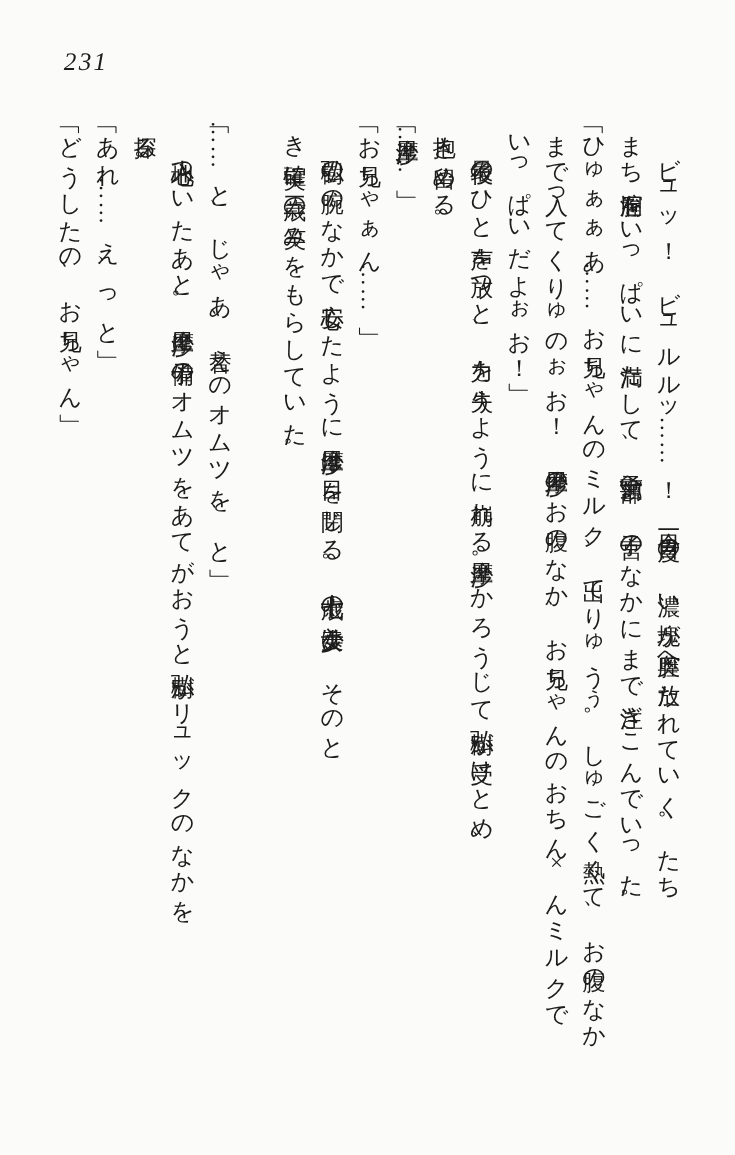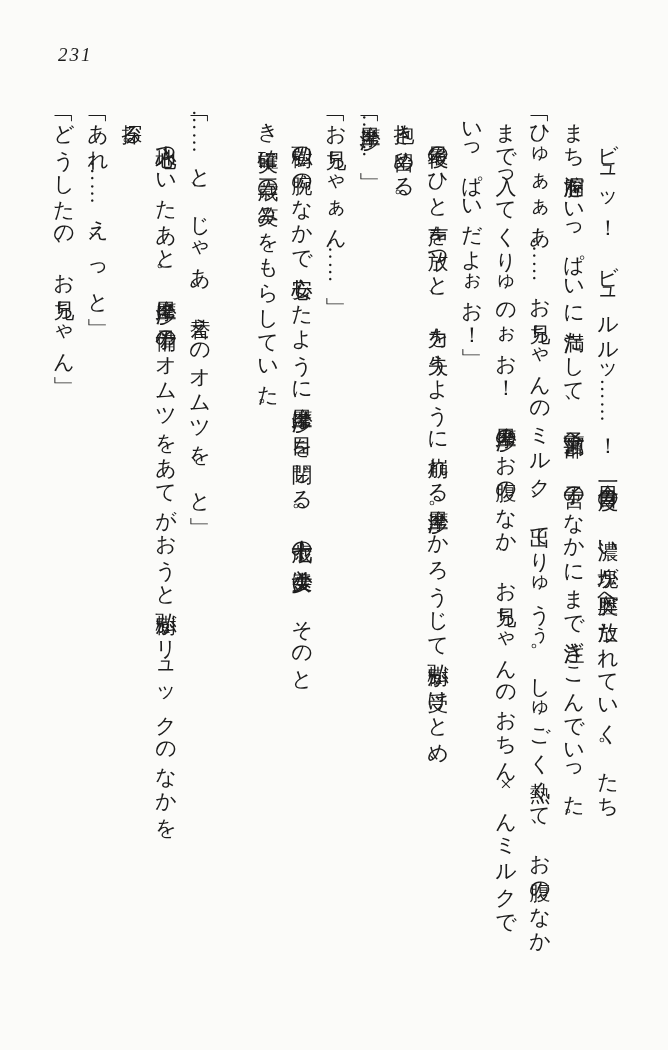--- a/index.html
+++ b/index.html
@@ -12,21 +12,21 @@
   .book-page {
     position: relative;
     width: 668px;
     height: 1050px;
     background: var(--page-bg, #fbfbf9);
   }
   .page-number {
     position: absolute;
     top: 44px;
     left: 58px;
-    font-size: 19px;
+    font-size: 23px;
     font-style: italic;
     letter-spacing: 2px;
     color: var(--ink, #1f1f1f);
   }
   .text-block {
     position: absolute;
     top: 108px;
     right: 43px;
     height: 900px;
     width: 586px;

